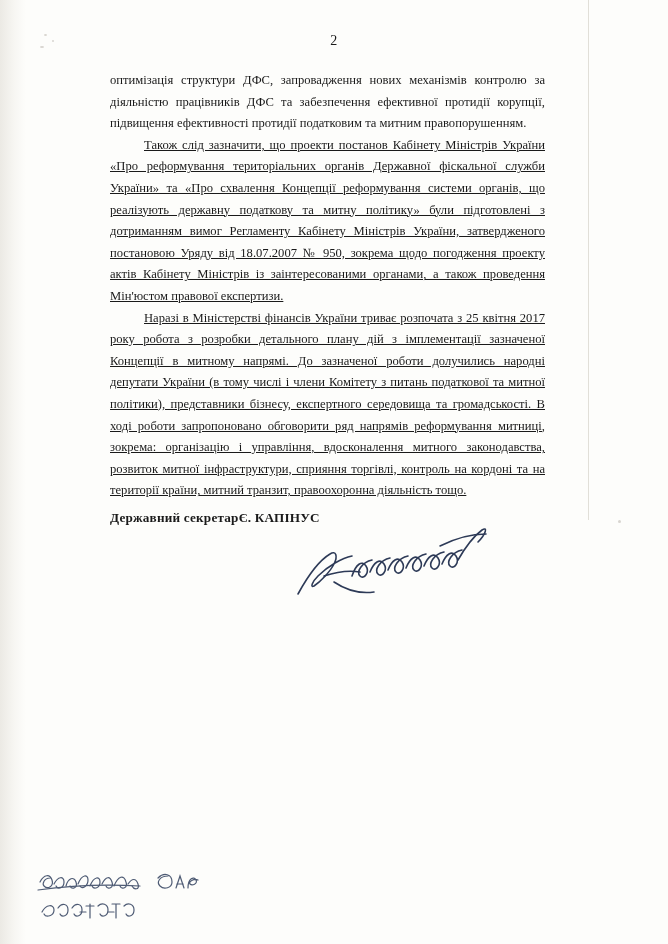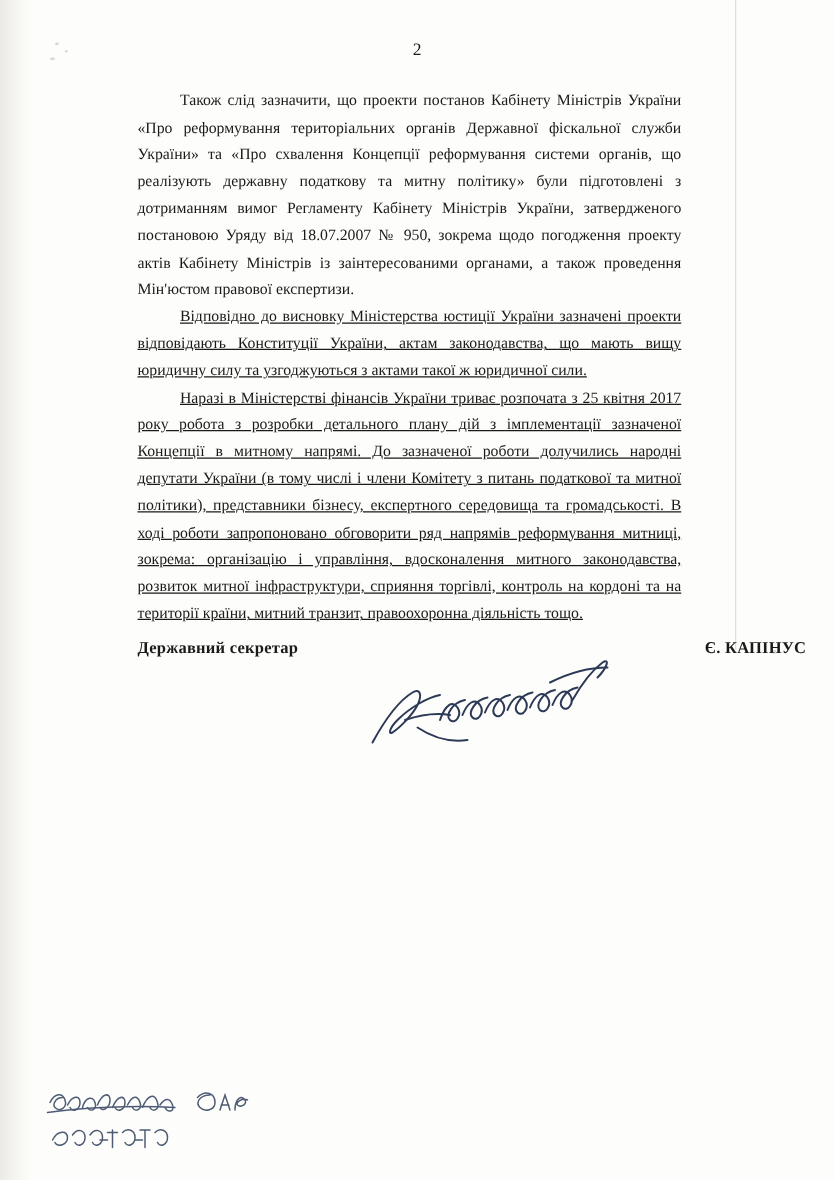--- a/index.html
+++ b/index.html
@@ -76,21 +76,21 @@
   .indent {
     text-indent: 34px;
   }
 
   .signature-row {
     position: absolute;
     left: 110px;
     top: 510px;
     width: 535px;
     display: flex;
-    justify-content: space-between;
+    justify-content: flex-start;
     align-items: baseline;
     font-size: 13.2px;
     font-weight: bold;
   }
   .sig-title { letter-spacing: .2px; }
   .sig-name { letter-spacing: .2px; }
 
   
   .signature-mark {
     position: absolute;
@@ -140,22 +140,22 @@
   <div class="right-fold"></div>
 
   <div class="speck" style="left:44px; top:34px; width:3px; height:2px;"></div>
   <div class="speck" style="left:52px; top:40px; width:2px; height:2px;"></div>
   <div class="speck" style="left:40px; top:46px; width:4px; height:2px;"></div>
   <div class="speck" style="left:618px; top:520px; width:3px; height:3px;"></div>
 
   <div class="page-number">2</div>
 
   <div class="body-text">
+    <p>оптимізація структури ДФС, запровадження нових механізмів контролю за діяльністю працівників ДФС та забезпечення ефективної протидії корупції, підвищення ефективності протидії податковим та митним правопорушенням.</p>
     <p class="indent">Також слід зазначити, що проекти постанов Кабінету Міністрів України «Про реформування територіальних органів Державної фіскальної служби України» та «Про схвалення Концепції реформування системи органів, що реалізують державну податкову та митну політику» були підготовлені з дотриманням вимог Регламенту Кабінету Міністрів України, затвердженого постановою Уряду від 18.07.2007 № 950, зокрема щодо погодження проекту актів Кабінету Міністрів із заінтересованими органами, а також проведення Мін'юстом правової експертизи.</p>
-    <p class="indent">Відповідно до висновку Міністерства юстиції України зазначені проекти відповідають Конституції України, актам законодавства, що мають вищу юридичну силу та узгоджуються з актами такої ж юридичної сили.</p>
     <p class="indent">Наразі в Міністерстві фінансів України триває розпочата з 25 квітня 2017 року робота з розробки детального плану дій з імплементації зазначеної Концепції в митному напрямі. До зазначеної роботи долучились народні депутати України (в тому числі і члени Комітету з питань податкової та митної політики), представники бізнесу, експертного середовища та громадськості.  В ході роботи запропоновано обговорити ряд напрямів реформування митниці, зокрема: організацію і управління, вдосконалення митного законодавства, розвиток митної інфраструктури, сприяння торгівлі, контроль на кордоні та на території країни, митний транзит, правоохоронна діяльність тощо.</p>
   </div>
 
   <div class="signature-row">
     <div class="sig-title">Державний секретар</div>
     <div class="sig-name">Є. КАПІНУС</div>
   </div>
 
   <svg class="signature-mark" viewBox="0 0 240 90">
     <g fill="none" stroke="#2d3a57" stroke-width="1.6" stroke-linecap="round">

